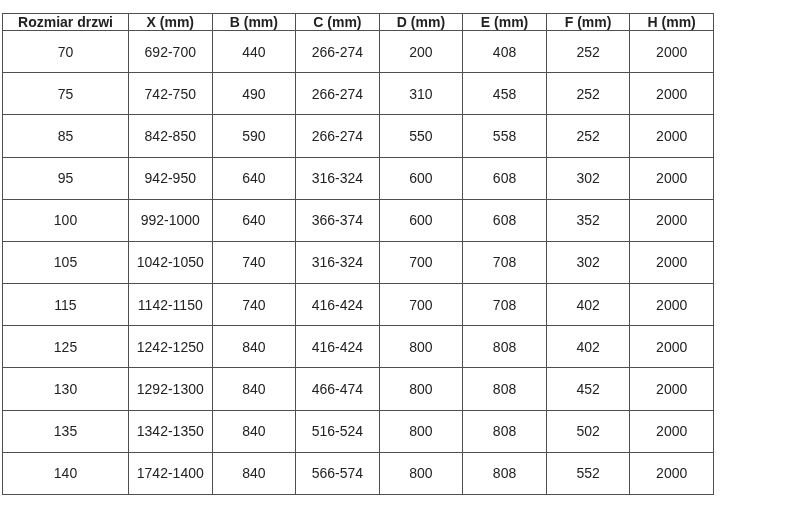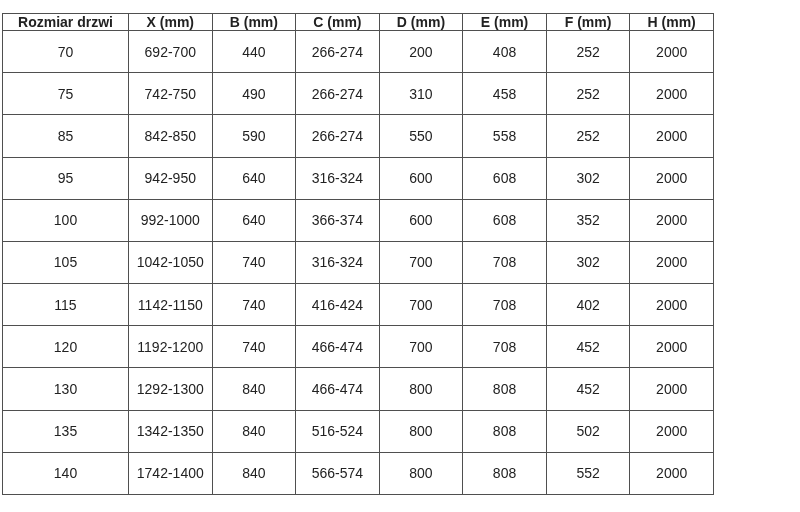--- a/index.html
+++ b/index.html
@@ -123,27 +123,27 @@
           <td>115</td>
           <td>1142-1150</td>
           <td>740</td>
           <td>416-424</td>
           <td>700</td>
           <td>708</td>
           <td>402</td>
           <td>2000</td>
         </tr>
         <tr>
-          <td>120</td>
-          <td>1192-1200</td>
-          <td>740</td>
-          <td>466-474</td>
-          <td>700</td>
-          <td>708</td>
-          <td>452</td>
+          <td>125</td>
+          <td>1242-1250</td>
+          <td>840</td>
+          <td>416-424</td>
+          <td>800</td>
+          <td>808</td>
+          <td>402</td>
           <td>2000</td>
         </tr>
         <tr>
           <td>130</td>
           <td>1292-1300</td>
           <td>840</td>
           <td>466-474</td>
           <td>800</td>
           <td>808</td>
           <td>452</td>

